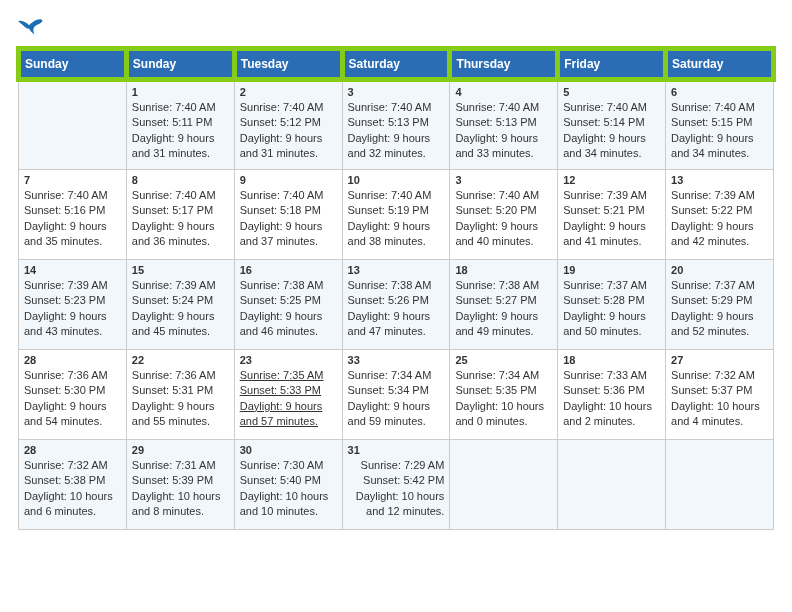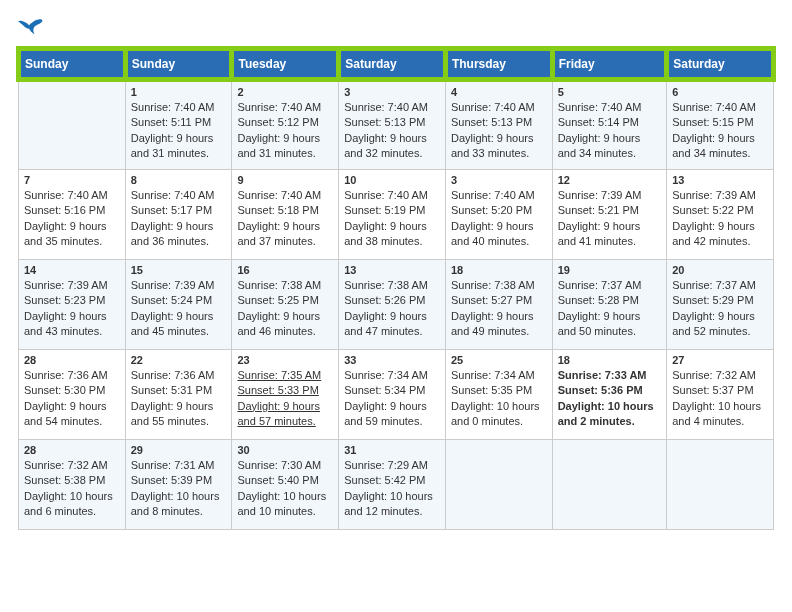--- a/index.html
+++ b/index.html
@@ -289,21 +289,21 @@
         </td>
         <td>
           <span class="day-number">25</span>
           <div class="day-info" style="white-space: pre-line;">Sunrise: 7:34 AM
 Sunset: 5:35 PM
 Daylight: 10 hours
 and 0 minutes.</div>
         </td>
         <td>
           <span class="day-number">18</span>
-          <div class="day-info" style="white-space: pre-line; font-weight: bold;">Sunrise: 7:33 AM
+          <div class="day-info" style="white-space: pre-line;">Sunrise: 7:33 AM
 Sunset: 5:36 PM
 Daylight: 10 hours
 and 2 minutes.</div>
         </td>
         <td>
           <span class="day-number">27</span>
           <div class="day-info" style="white-space: pre-line;">Sunrise: 7:32 AM
 Sunset: 5:37 PM
 Daylight: 10 hours
 and 4 minutes.</div>
@@ -326,21 +326,21 @@
         </td>
         <td>
           <span class="day-number">30</span>
           <div class="day-info" style="white-space: pre-line;">Sunrise: 7:30 AM
 Sunset: 5:40 PM
 Daylight: 10 hours
 and 10 minutes.</div>
         </td>
         <td>
           <span class="day-number">31</span>
-          <div class="day-info" style="white-space: pre-line;">Sunrise: 7:29 AM
+          <div class="day-info" style="white-space: pre-line; text-align: right;">Sunrise: 7:29 AM
 Sunset: 5:42 PM
 Daylight: 10 hours
 and 12 minutes.</div>
         </td>
         <td></td>
         <td></td>
         <td></td>
       </tr>
     </tbody>
 </table>

